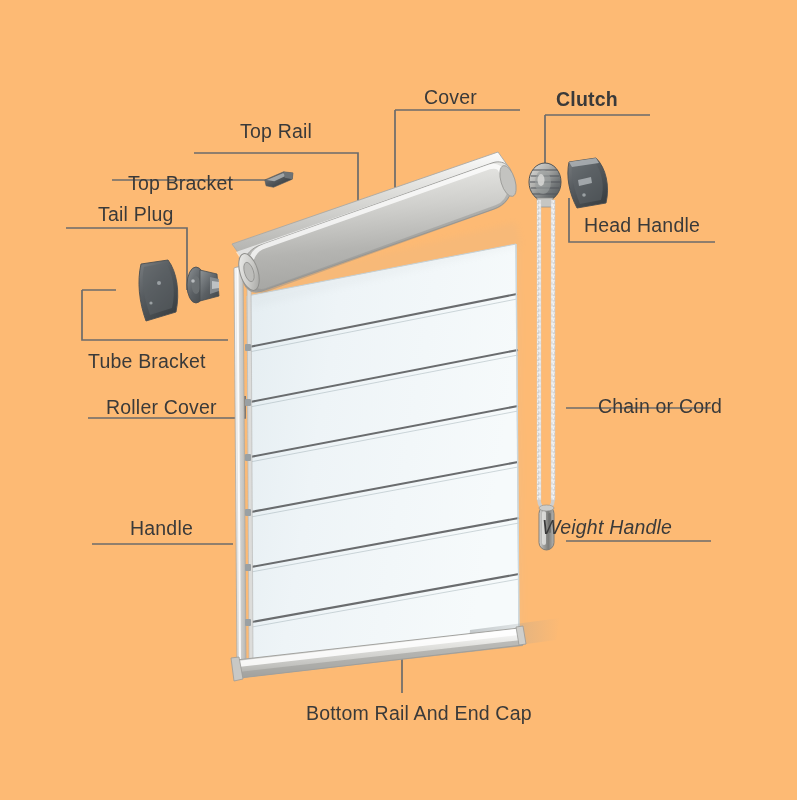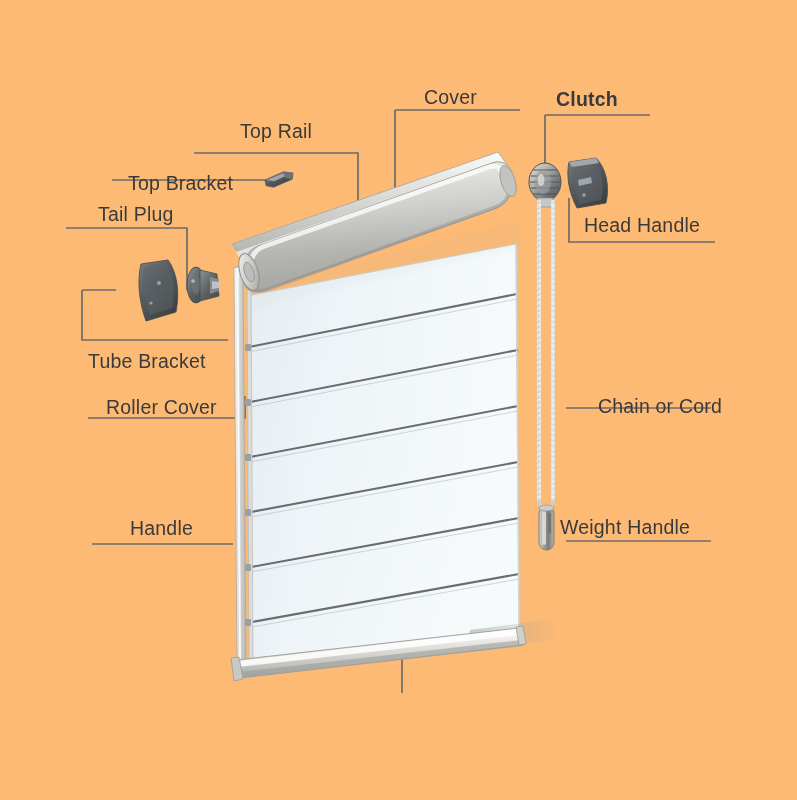--- a/index.html
+++ b/index.html
@@ -309,15 +309,16 @@
   <div class="lbl" style="left:424px; top:88px;">Cover</div>
   <div class="lbl" style="left:556px; top:90px;font-weight:bold;">Clutch</div>
   <div class="lbl" style="left:240px; top:122px;">Top Rail</div>
   <div class="lbl" style="left:128px; top:162px;margin-top:12px;">Top Bracket</div>
   <div class="lbl" style="left:584px; top:216px;">Head Handle</div>
   <div class="lbl" style="left:98px;  top:205px;">Tail Plug</div>
   <div class="lbl" style="left:88px;  top:352px;">Tube Bracket</div>
   <div class="lbl" style="left:106px; top:398px;">Roller Cover</div>
   <div class="lbl" style="left:598px; top:385px;margin-top:12px;">Chain or Cord</div>
   <div class="lbl" style="left:130px; top:519px;">Handle</div>
-  <div class="lbl" style="left:560px; top:518px;">Weight Handle</div>
+  <div class="lbl" style="left:542px; top:518px;font-style:italic;">Weight Handle</div>
+  <div class="lbl" style="left:306px; top:704px;">Bottom Rail And End Cap</div>
 
 </div>
 
 </body></html>

